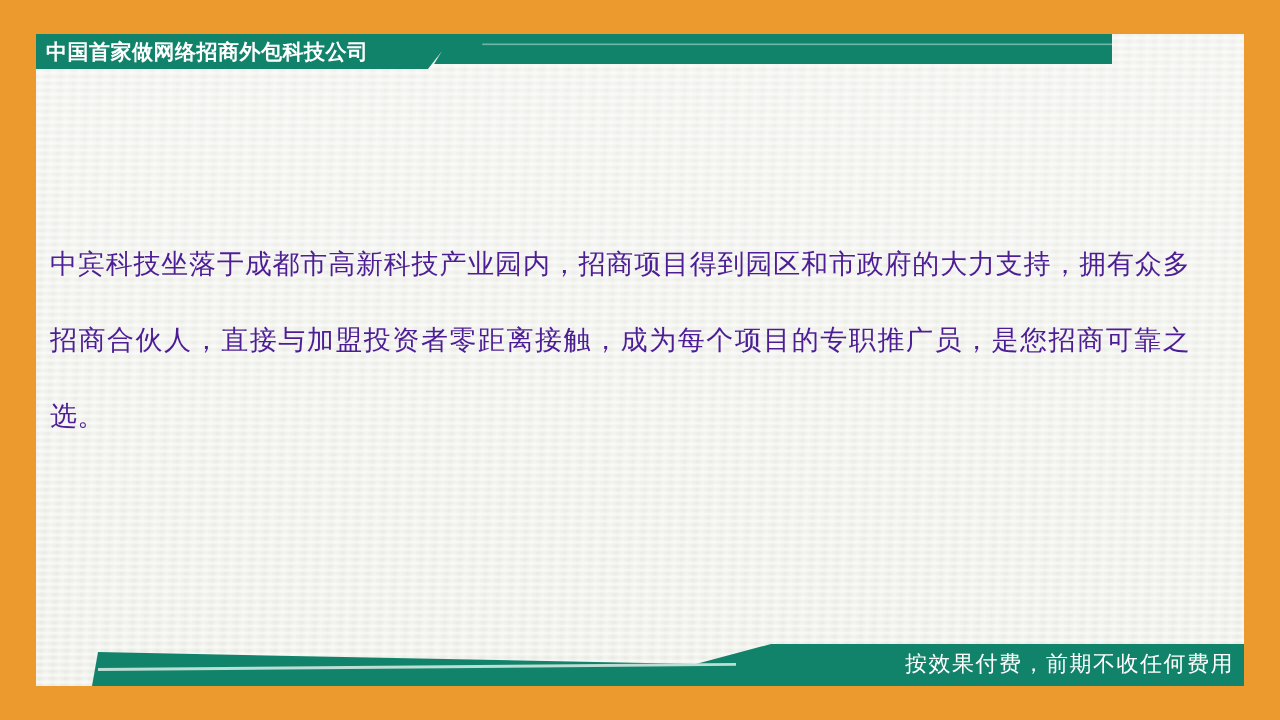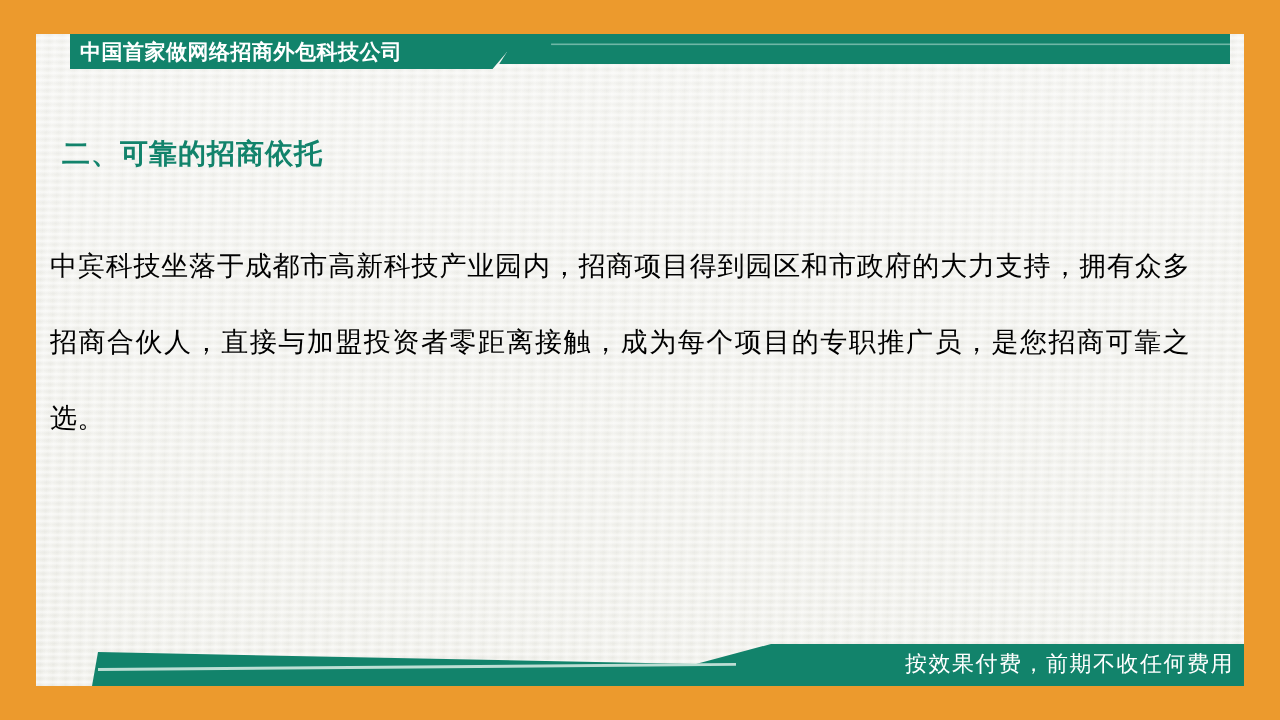--- a/index.html
+++ b/index.html
@@ -43,24 +43,23 @@
       ),
       linear-gradient(180deg, #F3F3EF 0%, #F1F1EC 48%, #EFEFE9 100%);
     overflow: hidden;
   }
 
   
   #header-bar {
     position: absolute;
     left: 36px;
     top: 34px;
-    width: 1160px;
+    width: 1076px;
     height: 35px;
     overflow: visible;
-    margin-left: 34px;
   }
   #header-shape {
     position: absolute;
     inset: 0;
     width: 100%;
     height: 100%;
     display: block;
   }
   #header-title {
     position: absolute;
@@ -88,26 +87,26 @@
     white-space: nowrap;
     font-family: "Liberation Sans", "DejaVu Sans", sans-serif;
   }
 
   
   #body-text {
     position: absolute;
     left: 50px;
     top: 228px;
     width: 1140px;
-    color: #000000;
+    color: #4c1d95;
     font-size: 27px;
     line-height: 76px;
     text-align: justify;
     text-justify: inter-ideograph;
-    font-family: Liberation Serif, serif;
+    font-family: Liberation Mono, monospace;
     letter-spacing: 0.3px;
   }
 
   
   #footer-bar {
     position: absolute;
     left: 36px;
     bottom: 34px;
     width: 1208px;
     height: 56px;
@@ -144,21 +143,20 @@
 
       <polygon points="0,0 1180,0 1208,0 1208,18 455,18 440,35 0,35" fill="#12836B"></polygon>
 
       <polygon points="455,18 1208,18 1208,30 447,30" fill="#12836B"></polygon>
 
       <rect x="501" y="9.5" width="707" height="1.6" fill="#7FC0B0" opacity="0.85"></rect>
     </svg>
     <div id="header-title">中国首家做网络招商外包科技公司</div>
   </div>
 
-  <div id="heading">二、可靠的招商依托</div>
 
   <div id="body-text">中宾科技坐落于成都市高新科技产业园内，招商项目得到园区和市政府的大力支持，拥有众多招商合伙人，直接与加盟投资者零距离接触，成为每个项目的专职推广员，是您招商可靠之选。</div>
 
   <div id="footer-bar">
     <svg id="footer-shape" viewBox="0 0 1208 56" preserveAspectRatio="none">
 
       <polygon points="735,14 1208,14 1208,56 735,56" fill="#12836B"></polygon>
 
       <polygon points="660,34 735,14 735,56 660,56" fill="#12836B"></polygon>
 

